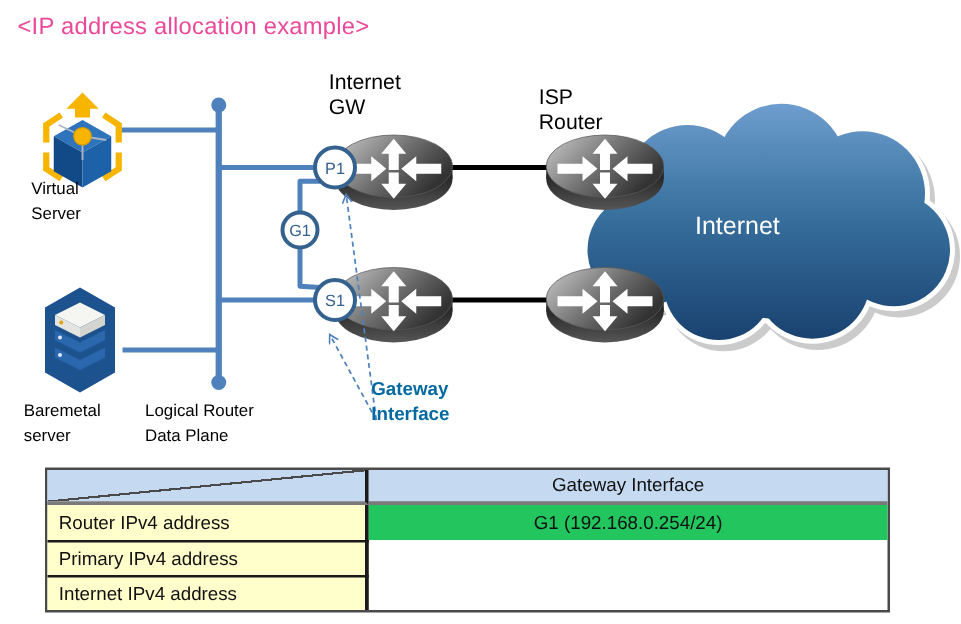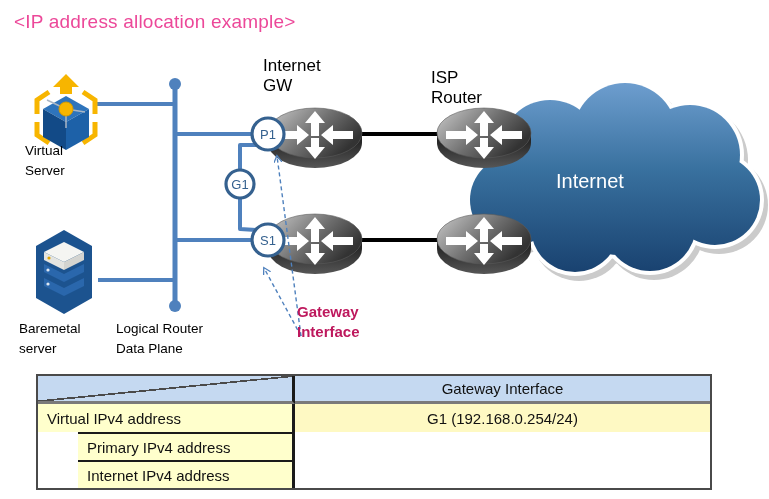--- a/index.html
+++ b/index.html
@@ -4,34 +4,34 @@
 <style>
   html,body{margin:0;padding:0;background:#fff;}
   body{font-family:"Liberation Sans", sans-serif;}
   .stage{position:relative;width:769px;height:499px;background:#fff;overflow:hidden;}
   .abs{position:absolute;}
   .title{left:14px;top:11px;font-size:19px;color:#ec4899;letter-spacing:0.2px;}
   .lbl{color:#000;text-align:left;white-space:pre-line;}
   .lbl-big{font-size:17px;line-height:20px;}
   .lbl-small{font-size:13.5px;line-height:20px;}
   .lbl-internet{font-size:20px;color:#fff;line-height:22px;}
-  .lbl-callout{font-size:15px;line-height:20px;font-weight:bold;color:#be185d;}
+  .lbl-callout{font-size:15px;line-height:20px;font-weight:bold;color:#0369a1;}
   .diagram-svg{left:0;top:0;}
   
   .ip-table{left:36px;top:374px;width:672px;border:2px solid #4a4a4a;font-size:15px;color:#111;}
   .trow{display:grid;grid-template-columns:257px 1fr;}
   .cell{height:28px;display:flex;align-items:center;box-sizing:border-box;}
   .cell.c1{border-right:3px solid #1a1a1a;}
   .thead .cell{background:#c5d9f1;border-bottom:3px solid #7a7a7a;}
   .thead .corner{background:
       linear-gradient(to bottom right, rgba(0,0,0,0) 48.8%, #4a4a4a 48.8%, #4a4a4a 52.2%, rgba(0,0,0,0) 52.2%),
       linear-gradient(#c5d9f1,#c5d9f1);}
-  .trow.data + .trow.data .cell{border-top:2px solid #1a1a1a;margin-left:40px;}
+  .trow.data + .trow.data .cell{border-top:2px solid #1a1a1a;}
   .cell.labelcell{background:#ffffcc;padding-left:9px;}
-  .cell.valuecell{background:#fef9c3;justify-content:center;}
+  .cell.valuecell{background:#22c55e;justify-content:center;}
   .cell.headcell{justify-content:center;}
 </style>
 </head>
 <body>
 
 <div class="stage">
 
   <div class="abs title">&lt;IP address allocation example&gt;</div>
 
   <svg class="abs diagram-svg" width="769" height="499" viewBox="0 0 769 499">
@@ -184,21 +184,21 @@
 Data Plane</div>
   <div class="abs lbl lbl-callout" style="left:297px;top:302px;width:92px;">Gateway
 Interface</div>
 
   <div class="abs ip-table">
     <div class="trow thead">
       <div class="cell c1 corner"></div>
       <div class="cell headcell">Gateway Interface</div>
     </div>
     <div class="trow data">
-      <div class="cell c1 labelcell">Virtual IPv4 address</div>
+      <div class="cell c1 labelcell">Router IPv4 address</div>
       <div class="cell valuecell">G1 (192.168.0.254/24)</div>
     </div>
     <div class="trow data">
       <div class="cell c1 labelcell">Primary IPv4 address</div>
     </div>
     <div class="trow data">
       <div class="cell c1 labelcell">Internet IPv4 address</div>
     </div>
   </div>
 

